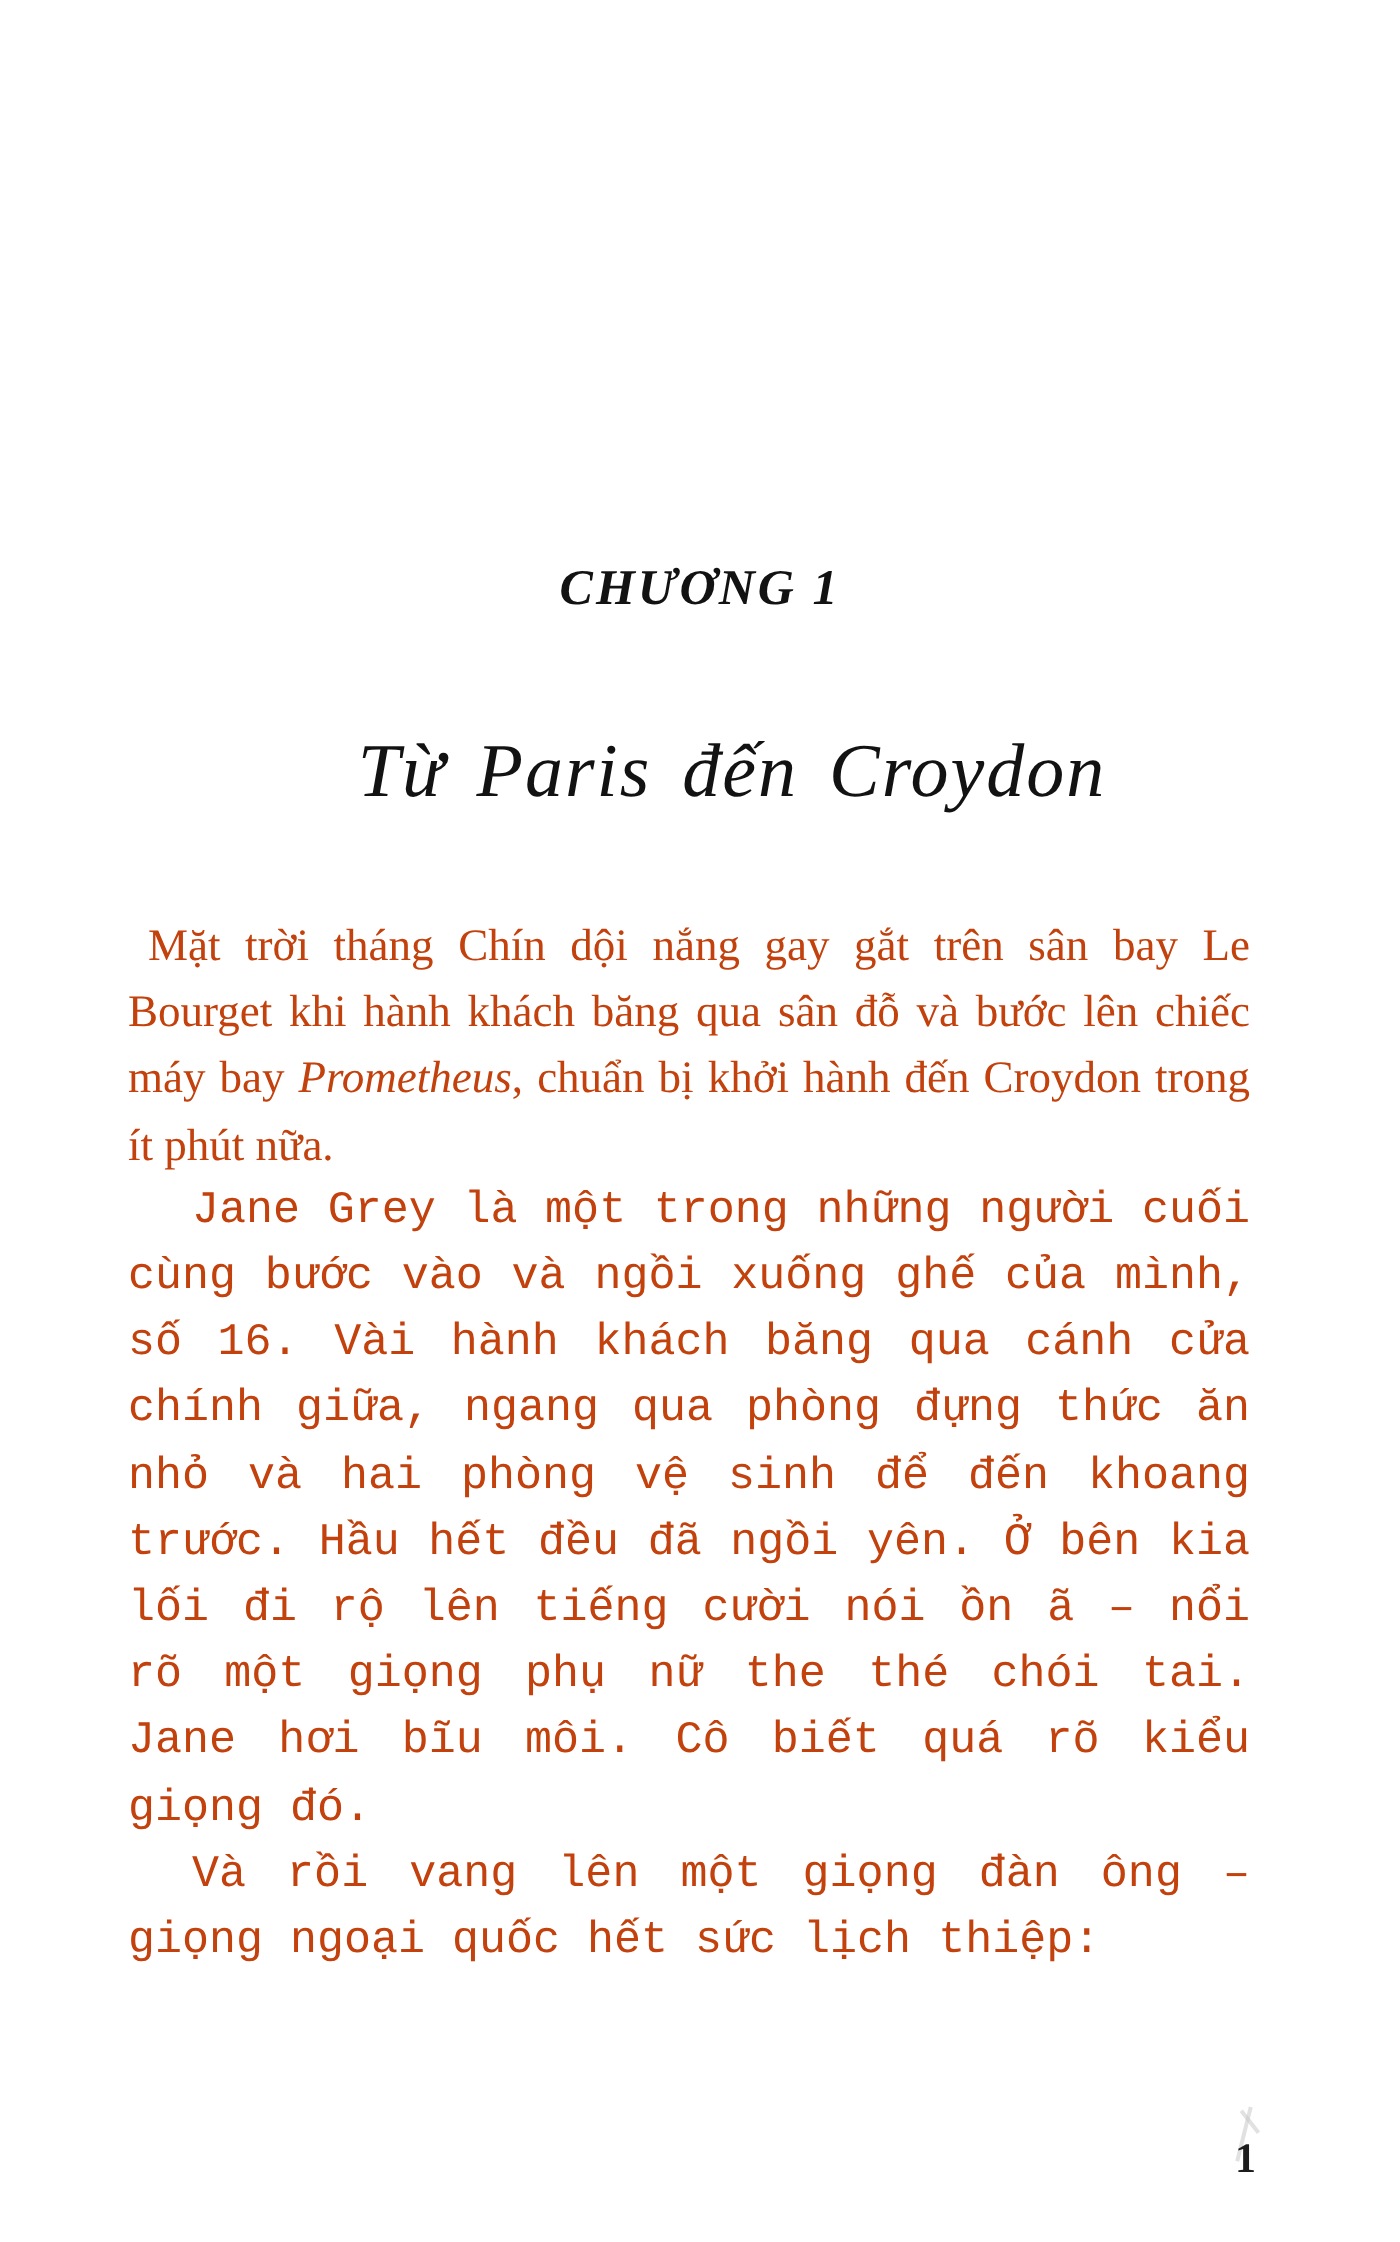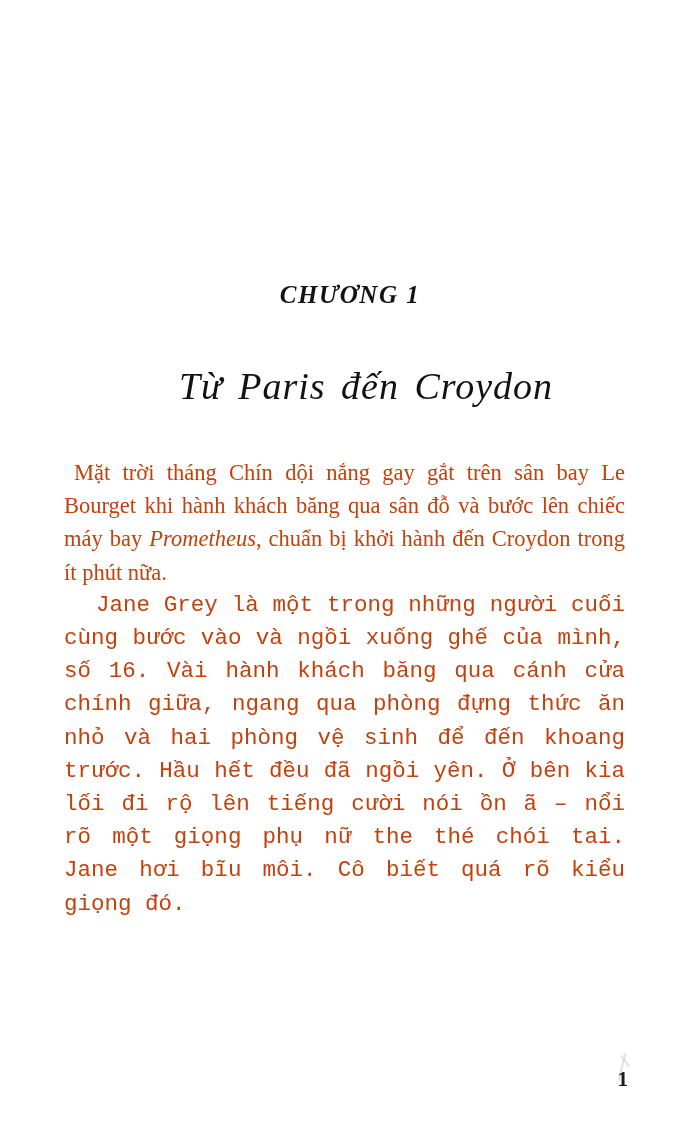--- a/index.html
+++ b/index.html
@@ -101,16 +101,17 @@
 </style>
 </head>
 <body>
 
 <div class="page">
   <h2 class="chapter-heading">CHƯƠNG 1</h2>
   <h1 class="chapter-title">Từ Paris đến Croydon</h1>
   <div class="body-text" id="paragraphs-container">
       <p class="para indent-small"><span>Mặt trời tháng Chín dội nắng gay gắt trên sân bay Le Bourget khi hành khách băng qua sân đỗ và bước lên chiếc máy bay </span><span class="italic">Prometheus</span><span>, chuẩn bị khởi hành đến Croydon trong ít phút nữa.</span></p>
       <p class="para indent-normal"><span>Jane Grey là một trong những người cuối cùng bước vào và ngồi xuống ghế của mình, số 16. Vài hành khách băng qua cánh cửa chính giữa, ngang qua phòng đựng thức ăn nhỏ và hai phòng vệ sinh để đến khoang trước. Hầu hết đều đã ngồi yên. Ở bên kia lối đi rộ lên tiếng cười nói ồn ã – nổi rõ một giọng phụ nữ the thé chói tai. Jane hơi bĩu môi. Cô biết quá rõ kiểu giọng đó.</span></p>
+      <p class="para indent-normal"><span>Và rồi vang lên một giọng đàn ông – giọng ngoại quốc hết sức lịch thiệp:</span></p>
     </div>
   <span class="scan-artifact"></span>
   <span class="page-number">1</span>
 </div>
 
 </body></html>

